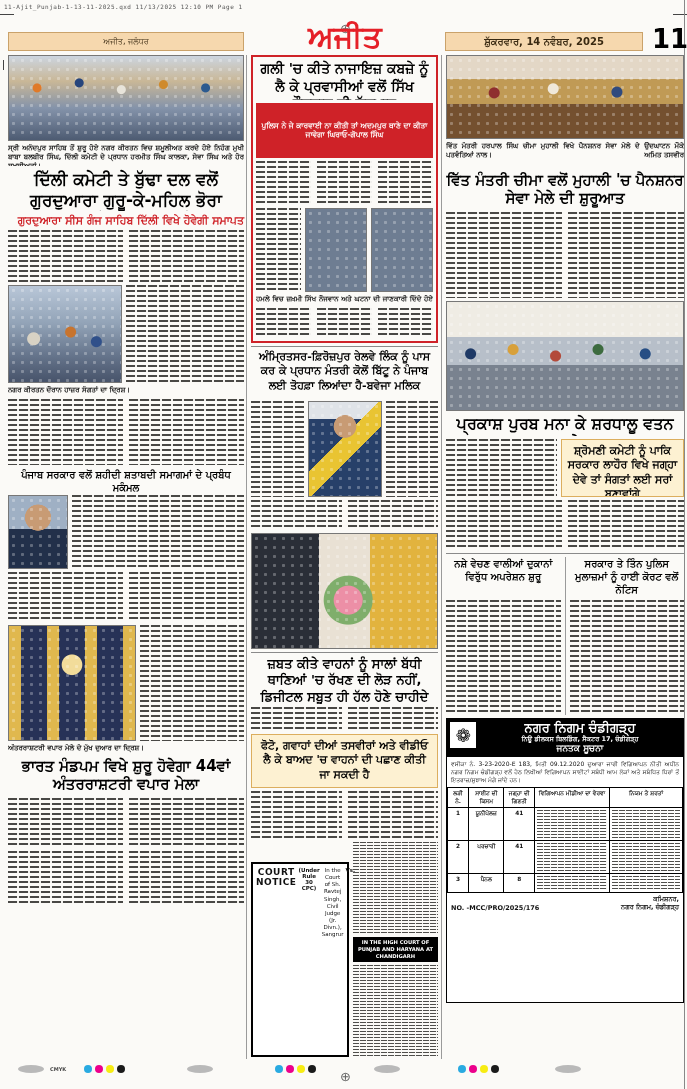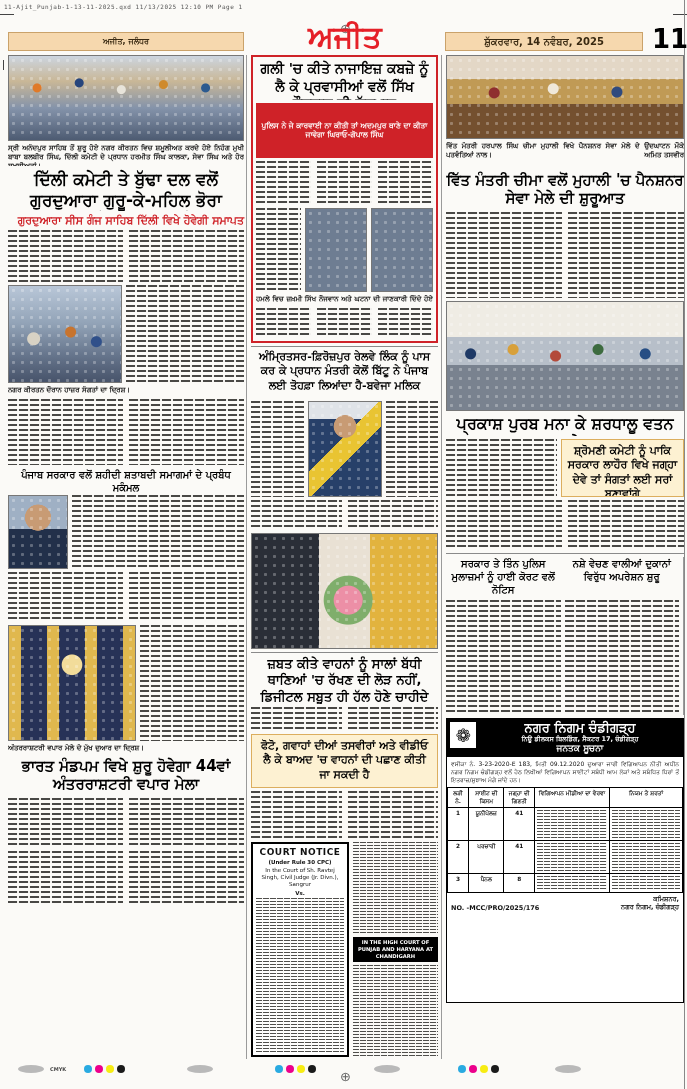--- a/index.html
+++ b/index.html
@@ -5,21 +5,21 @@
   html,body{margin:0;padding:0;background:#e9e7e2;}
   #page{position:relative;width:687px;height:1089px;margin:0 auto;background:#fbfaf7;overflow:hidden;
         font-family:"DejaVu Sans","Liberation Sans",sans-serif;color:#111;}
   .abs{position:absolute;}
   
   .printer-line{font-family:"DejaVu Sans Mono","Liberation Mono",monospace;font-size:6px;color:#555;letter-spacing:.5px;}
   .regmark{color:#666;font-size:13px;line-height:13px;}
   .cropline{background:#444;}
   
   .mast-bar{background:#f6d8ae;border:1px solid #caa26a;height:17px;display:flex;align-items:center;}
-  .mast-edition{font-size:8px;font-weight:bold;color:#3a2a12;margin:0 auto;}
+  .mast-edition{font-size:8px;font-weight:normal;color:#3a2a12;margin:0 auto;}
   .mast-date{font-size:10px;font-weight:bold;color:#3a2a12;margin:0 auto;}
   .mast-logo{font-size:30px;font-weight:bold;color:#e52028;line-height:30px;}
   .pageno{font-size:26px;font-weight:bold;color:#000;line-height:26px;}
   
   .col{position:absolute;top:55px;display:flex;flex-direction:column;gap:3px;}
   .ft{flex:1;min-height:8px;opacity:.82;
       background-image:
         repeating-linear-gradient(90deg, rgba(251,250,247,0) 0 9px, rgba(251,250,247,.95) 9px 11px),
         repeating-linear-gradient(180deg, #23221f 0 2px, rgba(0,0,0,0) 2px 5px);}
   .ft.tiny{background-image:
@@ -84,21 +84,21 @@
       radial-gradient(circle at 45% 40%, #efe8da 0 5px, rgba(0,0,0,0) 6px),
       radial-gradient(circle at 72% 44%, #2f4a7e 0 5px, rgba(0,0,0,0) 6px);}
   .ph-group{background:linear-gradient(180deg,#efece4 0 32%,#b7bfc9 32% 58%,#79828f 58% 100%);}
   .ph-group::after{content:"";position:absolute;inset:0;background:
       radial-gradient(circle at 10% 48%, #1f3a66 0 5px, rgba(0,0,0,0) 6px),
       radial-gradient(circle at 28% 44%, #d8a03a 0 5px, rgba(0,0,0,0) 6px),
       radial-gradient(circle at 46% 50%, #b34a3a 0 5px, rgba(0,0,0,0) 6px),
       radial-gradient(circle at 64% 44%, #3d6b3f 0 5px, rgba(0,0,0,0) 6px),
       radial-gradient(circle at 84% 48%, #274e84 0 5px, rgba(0,0,0,0) 6px);}
   
-  .court{border:2px solid #000;background:#fff;padding:3px;display:flex;flex-direction:column;gap:2px;}
+  .court{border:2px solid #000;background:#fff;padding:3px;display:flex;gap:2px;margin-top:20px;}
   .court .ct{font-size:9px;font-weight:bold;text-align:center;letter-spacing:.5px;}
   .court .cr{font-size:5.5px;font-weight:bold;text-align:center;}
   .court .cl{font-size:5.5px;text-align:center;line-height:1.3;}
   .hc-head{background:#000;color:#fff;font-size:5.2px;font-weight:bold;text-align:center;padding:2px 1px;line-height:1.3;}
   
   .civic{border:1px solid #000;background:#fff;display:flex;flex-direction:column;}
   .civic-banner{background:#000;color:#fff;position:relative;padding:2px 4px 2px 34px;min-height:34px;}
   .civic-emblem{position:absolute;left:3px;top:3px;width:26px;height:26px;background:#fff;color:#000;
       display:flex;align-items:center;justify-content:center;font-size:18px;}
   .civic-title{font-size:13px;font-weight:bold;text-align:center;line-height:1.1;}
@@ -275,26 +275,26 @@
         <div class="hl sm">ਸ਼੍ਰੋਮਣੀ ਕਮੇਟੀ ਨੂੰ ਪਾਕਿ ਸਰਕਾਰ ਲਾਹੌਰ ਵਿਖੇ ਜਗ੍ਹਾ ਦੇਵੇ ਤਾਂ ਸੰਗਤਾਂ ਲਈ ਸਰਾਂ ਬਣਾਵਾਂਗੇ</div>
       </div>
     </div>
     <div class="cols2" style="height:50px;">
         <div class="ft"></div>
         <div class="ft"></div>
       </div>
 
     <div class="rule"></div>
     <div class="row" style="height:158px;">
+      <div style="flex:1;display:flex;flex-direction:column;gap:3px;border-right:1px solid #9a9a9a;padding-right:4px;">
+        <div class="hl xs" style="height:40px;overflow:hidden;">ਨਸ਼ੇ ਵੇਚਣ ਵਾਲੀਆਂ ਦੁਕਾਨਾਂ ਵਿਰੁੱਧ ਅਪਰੇਸ਼ਨ ਸ਼ੁਰੂ</div>
+        <div class="ft"></div>
+      </div>
       <div style="flex:1;display:flex;flex-direction:column;gap:3px;">
         <div class="hl xs" style="height:40px;overflow:hidden;">ਸਰਕਾਰ ਤੇ ਤਿੰਨ ਪੁਲਿਸ ਮੁਲਾਜ਼ਮਾਂ ਨੂੰ ਹਾਈ ਕੋਰਟ ਵਲੋਂ ਨੋਟਿਸ</div>
-        <div class="ft"></div>
-      </div>
-      <div style="flex:1;display:flex;flex-direction:column;gap:3px;border-right:1px solid #9a9a9a;padding-right:4px;">
-        <div class="hl xs" style="height:40px;overflow:hidden;">ਨਸ਼ੇ ਵੇਚਣ ਵਾਲੀਆਂ ਦੁਕਾਨਾਂ ਵਿਰੁੱਧ ਅਪਰੇਸ਼ਨ ਸ਼ੁਰੂ</div>
         <div class="ft"></div>
       </div>
     </div>
 
     <div class="civic" style="flex:1;">
       <div class="civic-banner">
         <div class="civic-emblem">❁</div>
         <div class="civic-title">ਨਗਰ ਨਿਗਮ ਚੰਡੀਗੜ੍ਹ</div>
         <div class="civic-addr">ਨਿਊ ਡੀਲਕਸ ਬਿਲਡਿੰਗ, ਸੈਕਟਰ 17, ਚੰਡੀਗੜ੍ਹ</div>
         <div class="civic-sub">ਜਨਤਕ ਸੂਚਨਾ</div>

